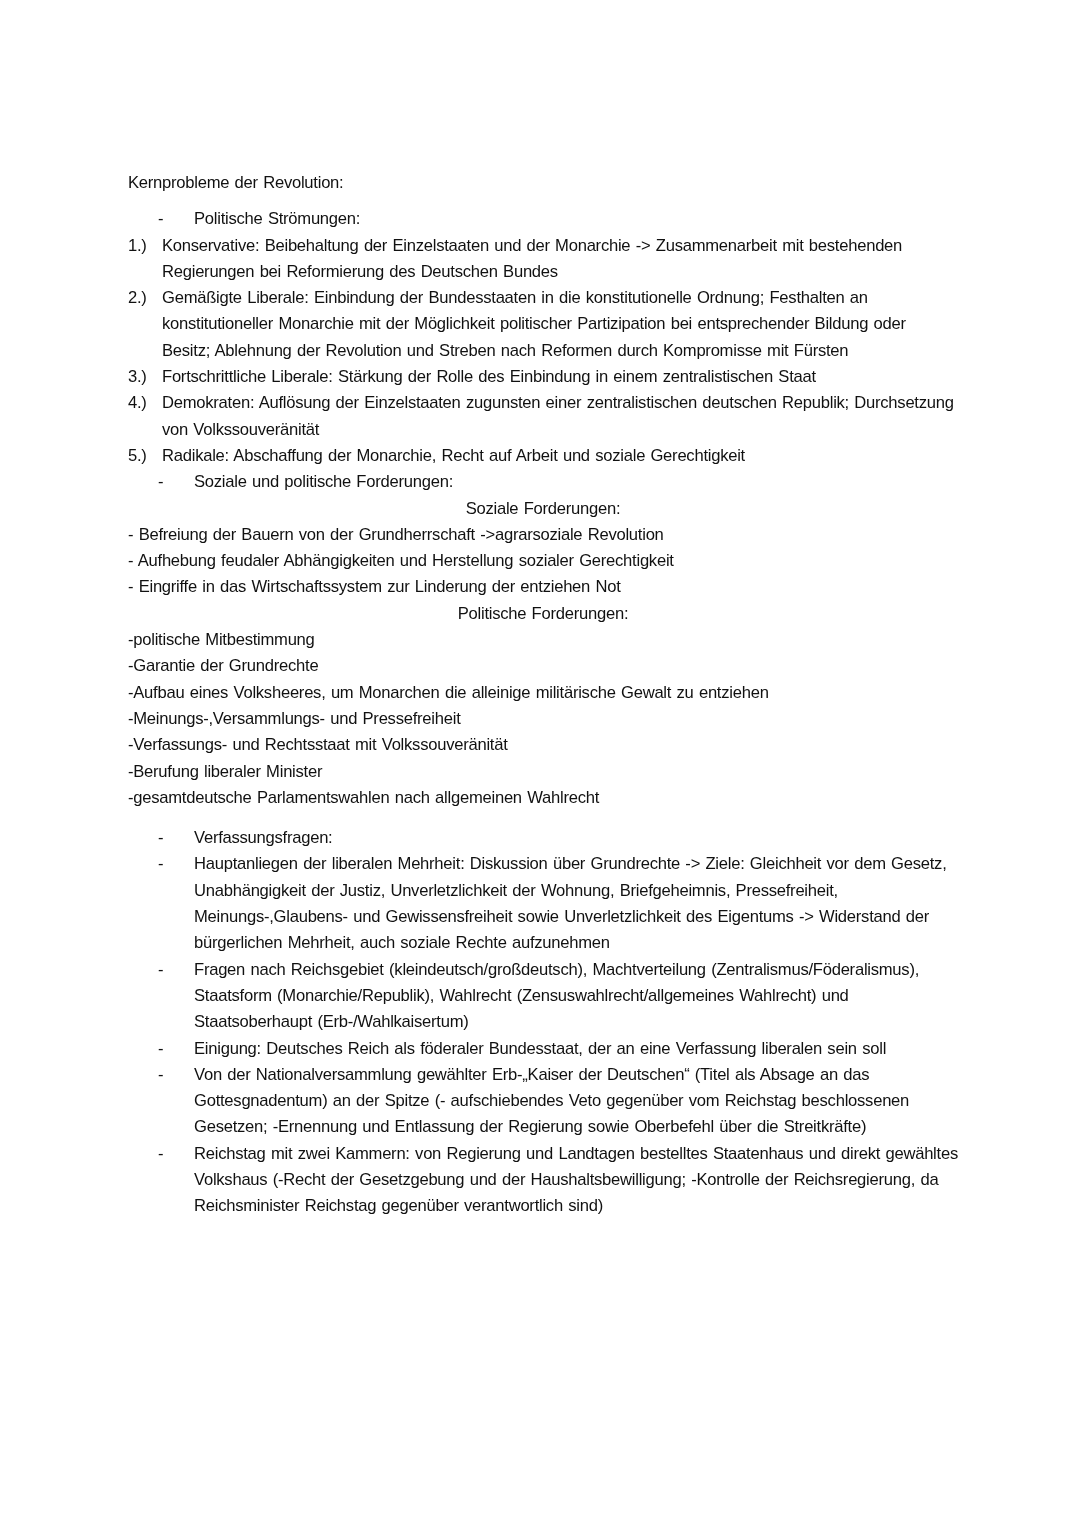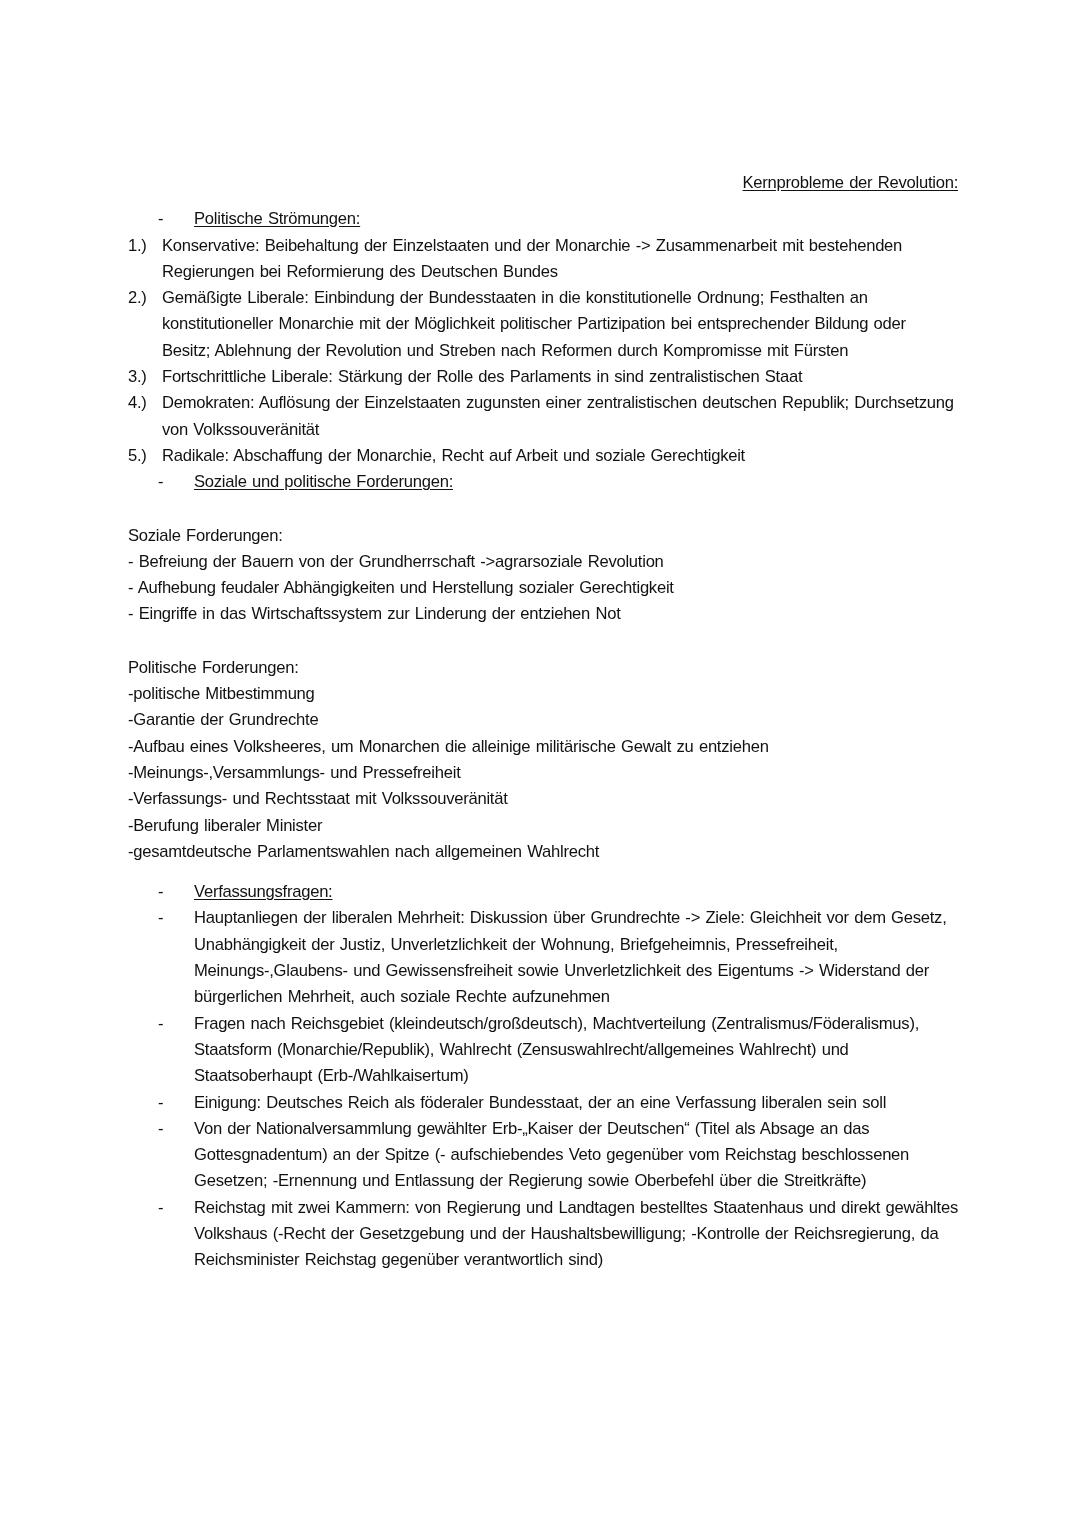--- a/index.html
+++ b/index.html
@@ -18,42 +18,42 @@
       letter-spacing: -0.25px;
       word-spacing: 1px;
     }
     .page {
       position: absolute;
       left: 128px;
       top: 170px;
       width: 830px;
       line-height: 26.3px;
     }
-    .u { text-decoration: underline; text-underline-offset: 2px; text-align: right; }
+    .u { text-underline-offset: 2px; }
     .title { margin: 0; }
     .dash-head {
       position: relative;
       padding-left: 66px;
       margin-top: 10px;
     }
     .dash-head .dash, .dash-item .dash {
       position: absolute;
       left: 30px;
       top: 0;
     }
     .num-item {
       position: relative;
       padding-left: 34px;
     }
     .num-item .num {
       position: absolute;
       left: 0;
       top: 0;
     }
-    .block-label { margin-top: 27px; }
+    .block-label { margin-top: 0; text-align: center; }
     .plain-line { }
     .dash-item {
       position: relative;
       padding-left: 66px;
     }
   </style>
 </head>
 <body>
 
 <div class="page">
@@ -68,21 +68,21 @@
   <div class="num-item">
     <span class="num">1.)</span>
     <span>Konservative: Beibehaltung der Einzelstaaten und der Monarchie -&gt; Zusammenarbeit mit bestehenden Regierungen bei Reformierung des Deutschen Bundes</span>
   </div>
   <div class="num-item">
     <span class="num">2.)</span>
     <span>Gemäßigte Liberale: Einbindung der Bundesstaaten in die konstitutionelle Ordnung; Festhalten an konstitutioneller Monarchie mit der Möglichkeit politischer Partizipation bei entsprechender Bildung oder Besitz; Ablehnung der Revolution und Streben nach Reformen durch Kompromisse mit Fürsten</span>
   </div>
   <div class="num-item">
     <span class="num">3.)</span>
-    <span>Fortschrittliche Liberale: Stärkung der Rolle des Parlaments in sind zentralistischen Staat</span>
+    <span>Fortschrittliche Liberale: Stärkung der Rolle des Einbindung in einem zentralistischen Staat</span>
   </div>
   <div class="num-item">
     <span class="num">4.)</span>
     <span>Demokraten: Auflösung der Einzelstaaten zugunsten einer zentralistischen deutschen Republik; Durchsetzung von Volkssouveränität</span>
   </div>
   <div class="num-item">
     <span class="num">5.)</span>
     <span>Radikale: Abschaffung der Monarchie, Recht auf Arbeit und soziale Gerechtigkeit</span>
   </div>
 

